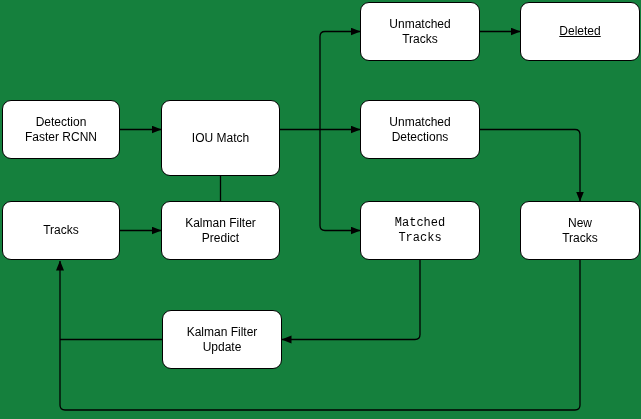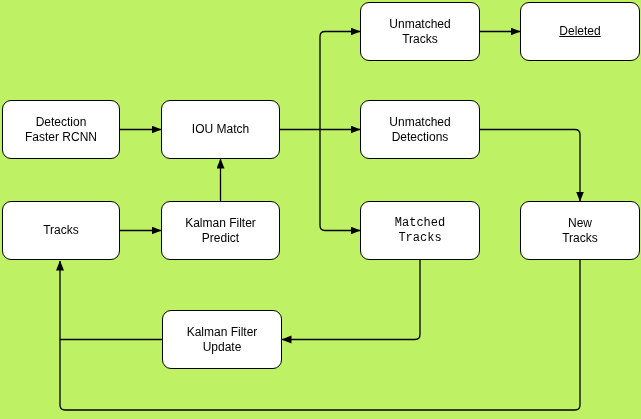--- a/index.html
+++ b/index.html
@@ -4,21 +4,21 @@
 <style>
   html, body {
     margin: 0;
     padding: 0;
     background: #ffffff;
   }
   #canvas {
     position: relative;
     width: 641px;
     height: 419px;
-    background: #bef264;
+    background: #15803d;
     overflow: hidden;
     font-family: "Liberation Sans", sans-serif;
   }
   #edges {
     position: absolute;
     left: 0;
     top: 0;
     width: 641px;
     height: 419px;
   }
@@ -36,21 +36,21 @@
   .node-label {
     font-size: 12px;
     line-height: 15px;
     color: #000000;
     white-space: pre-line;
   }
   
   #n-unmatched-tracks    { left: 360px; top: 2px;   width: 120px; height: 59px; }
   #n-deleted             { left: 520px; top: 2px;   width: 120px; height: 59px; text-decoration: underline; }
   #n-detection           { left: 2px;   top: 100px; width: 118px; height: 59px; }
-  #n-iou-match           { left: 161px; top: 100px; width: 119px; height: 59px; text-align: right; }
+  #n-iou-match           { left: 161px; top: 100px; width: 119px; height: 76px; text-align: right; }
   #n-unmatched-detections{ left: 360px; top: 100px; width: 120px; height: 59px; }
   #n-tracks              { left: 2px;   top: 201px; width: 118px; height: 59px; }
   #n-kalman-predict      { left: 161px; top: 201px; width: 119px; height: 59px; }
   #n-matched-tracks      { left: 360px; top: 201px; width: 120px; height: 59px; font-family: Liberation Mono, monospace; }
   #n-new-tracks          { left: 520px; top: 201px; width: 120px; height: 59px; text-align: center; }
   #n-kalman-update       { left: 162px; top: 310px; width: 120px; height: 59px; }
 </style>
 </head>
 <body>
 

